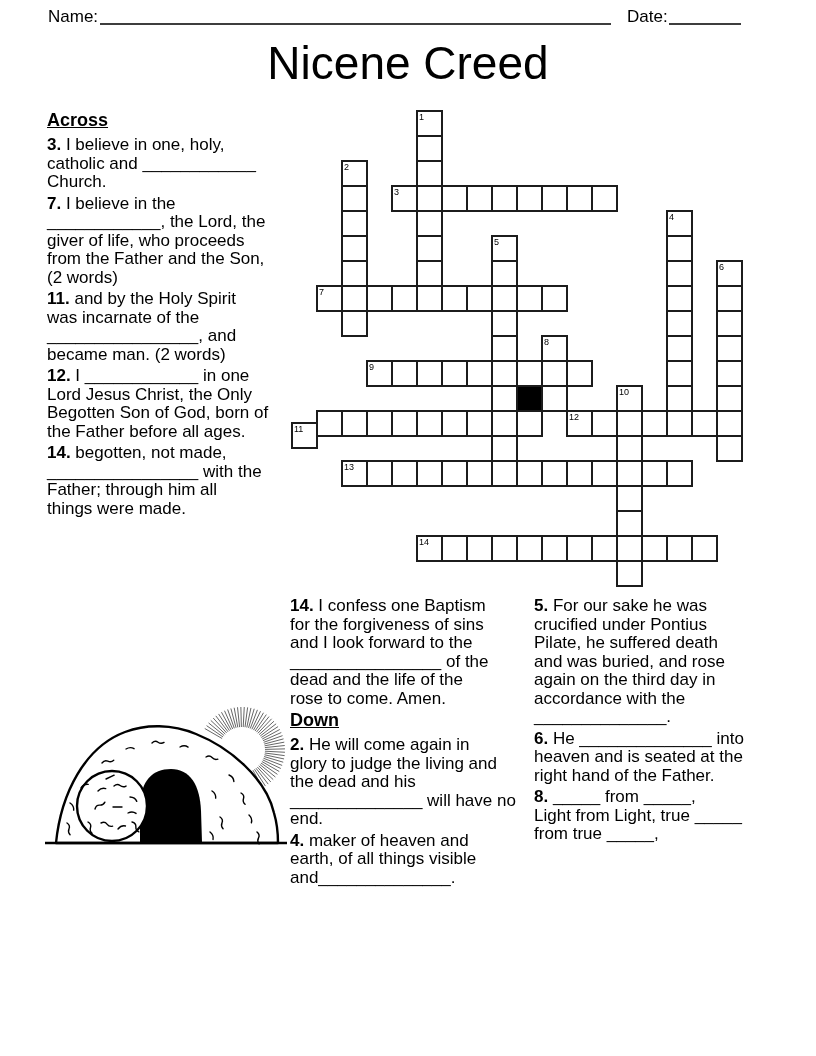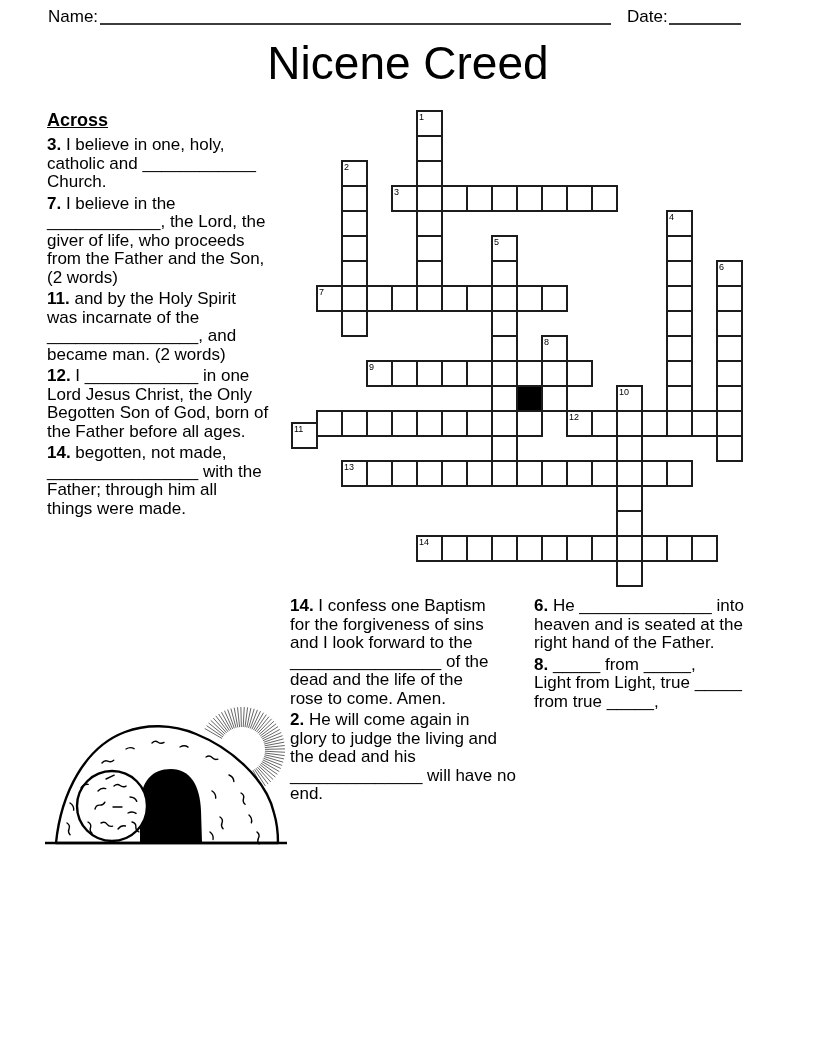--- a/index.html
+++ b/index.html
@@ -239,31 +239,42 @@
 
   <div class="col col-mid">
     <div id="mid-top-clues">
         <div class="clue"><b class="num">14.</b><span class="txt"> I confess one Baptism
 for the forgiveness of sins
 and I look forward to the
 ________________ of the
 dead and the life of the
 rose to come. Amen.</span></div>
       </div>
+    <div class="clue-heading">Down</div>
     <div id="mid-clues">
         <div class="clue"><b class="num">2.</b><span class="txt"> He will come again in
 glory to judge the living and
 the dead and his
 ______________ will have no
 end.</span></div>
+        <div class="clue"><b class="num">4.</b><span class="txt"> maker of heaven and
+earth, of all things visible
+and______________.</span></div>
       </div>
   </div>
 
   <div class="col col-right">
     <div id="right-clues">
+        <div class="clue"><b class="num">5.</b><span class="txt"> For our sake he was
+crucified under Pontius
+Pilate, he suffered death
+and was buried, and rose
+again on the third day in
+accordance with the
+______________.</span></div>
         <div class="clue"><b class="num">6.</b><span class="txt"> He ______________ into
 heaven and is seated at the
 right hand of the Father.</span></div>
         <div class="clue"><b class="num">8.</b><span class="txt"> _____ from _____,
 Light from Light, true _____
 from true _____,</span></div>
       </div>
   </div>
 
   <svg class="tomb-art" viewBox="0 0 250 158">

